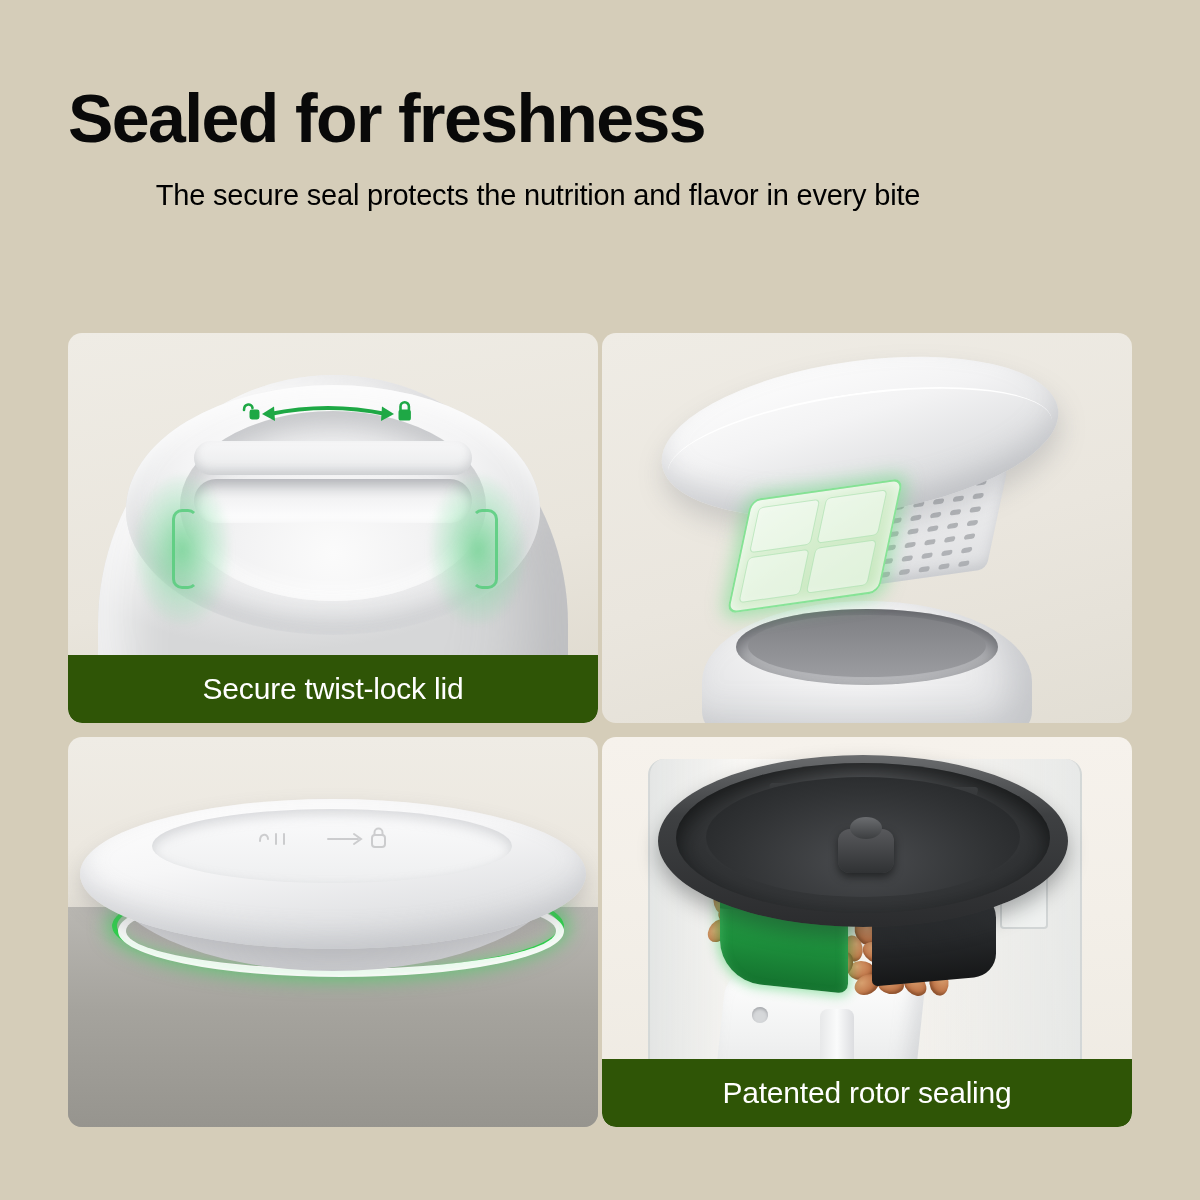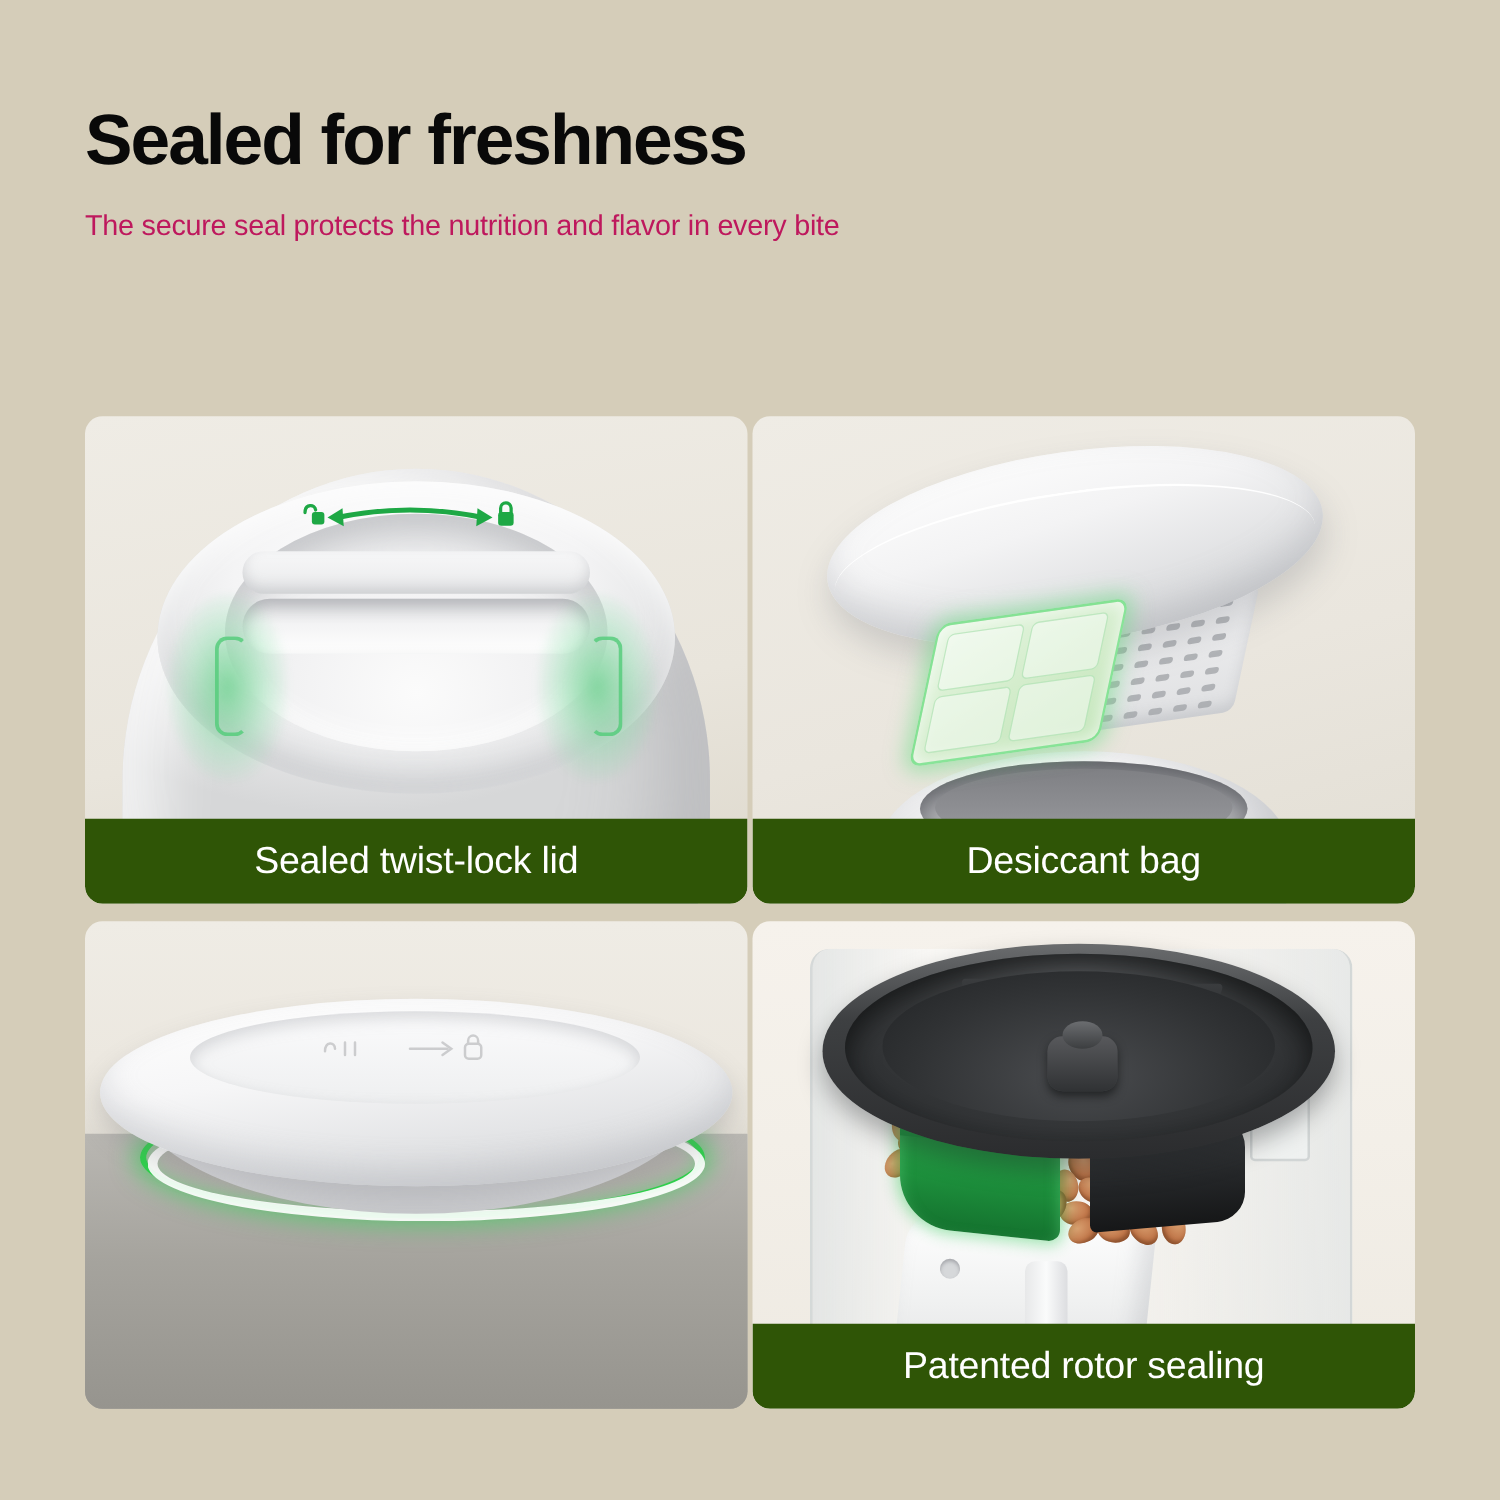--- a/index.html
+++ b/index.html
@@ -8,26 +8,26 @@
     background:#D5CDB9;
     font-family:"Liberation Sans","DejaVu Sans",sans-serif;
     overflow:hidden;
     -webkit-font-smoothing:antialiased;
   }
   .page{position:relative;width:1200px;height:1200px;}
 
   
   .header{position:absolute;left:68px;top:84px;width:1020px;}
   .title{
-    font-size:57px;font-weight:700;color:#090909;
+    font-size:68px;font-weight:700;color:#090909;
     letter-spacing:-1.6px;line-height:1.0;margin:0;white-space:nowrap;
   }
   .subtitle{
-    margin:24px 0 0 0;font-size:23px;font-weight:400;color:#be185d;
-    line-height:1.32;letter-spacing:-0.2px;max-width:940px;
+    margin:24px 0 0 0;font-size:29px;font-weight:400;color:#000000;
+    line-height:1.32;letter-spacing:-0.2px;max-width:940px;text-align:center;
   }
 
   
   .grid{
     position:absolute;left:68px;top:333px;
     width:1064px;height:800px;
     display:grid;grid-template-columns:530px 530px;grid-template-rows:390px 390px;
     column-gap:4px;row-gap:14px;
   }
   .card{
@@ -332,21 +332,21 @@
             </g>
 
             <g>
               <path d="M162.5 13 V9.5 a4.2 4.2 0 0 1 8.4 0 V13" fill="none" stroke="#1EA845" stroke-width="2.6" stroke-linecap="round"></path>
               <rect x="160.5" y="12.5" width="12.4" height="11" rx="2.6" fill="#1EA845"></rect>
             </g>
           </svg>
         </div>
       </div>
       <div class="caption">
-        <span>Sealed twist-lock lid</span>
+        <span>Secure twist-lock lid</span>
       </div>
     </div>
 
     <div class="card p2">
       <div class="scene">
         <div class="base"></div>
         <div class="mouth"></div>
         <div class="mouth2"></div>
 
         <div class="lidEdge"></div>
@@ -418,23 +418,20 @@
         <div class="lidTop"></div>
         <div class="rim"></div>
 
         <div class="desic">
           <span class="c1"></span>
           <span class="c2"></span>
           <span class="c3"></span>
           <span class="c4"></span>
         </div>
       </div>
-      <div class="caption">
-        <span>Desiccant bag</span>
-      </div>
     </div>
 
     <div class="card p3">
       <div class="scene">
         <div class="jar"></div>
         <div class="sealring"></div>
         <div class="sealband"></div>
         <div class="skirt"></div>
         <div class="clipL"></div>
         <div class="clipR"></div>

